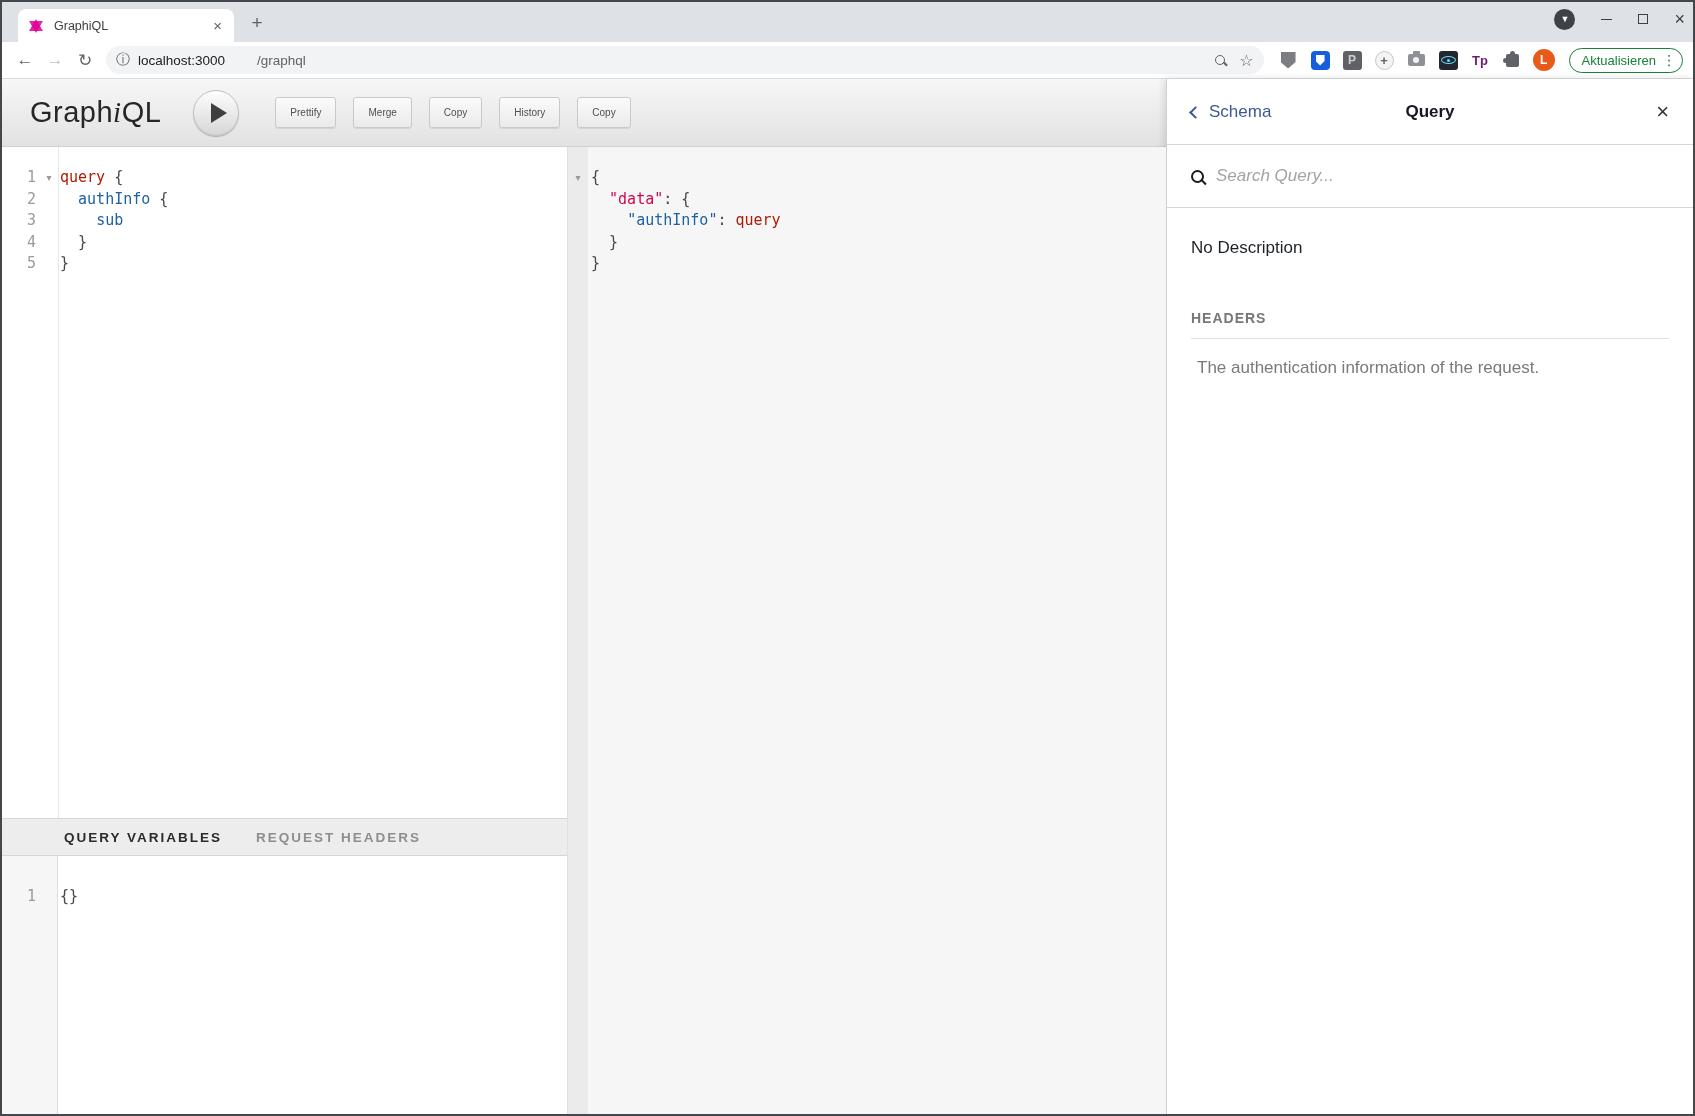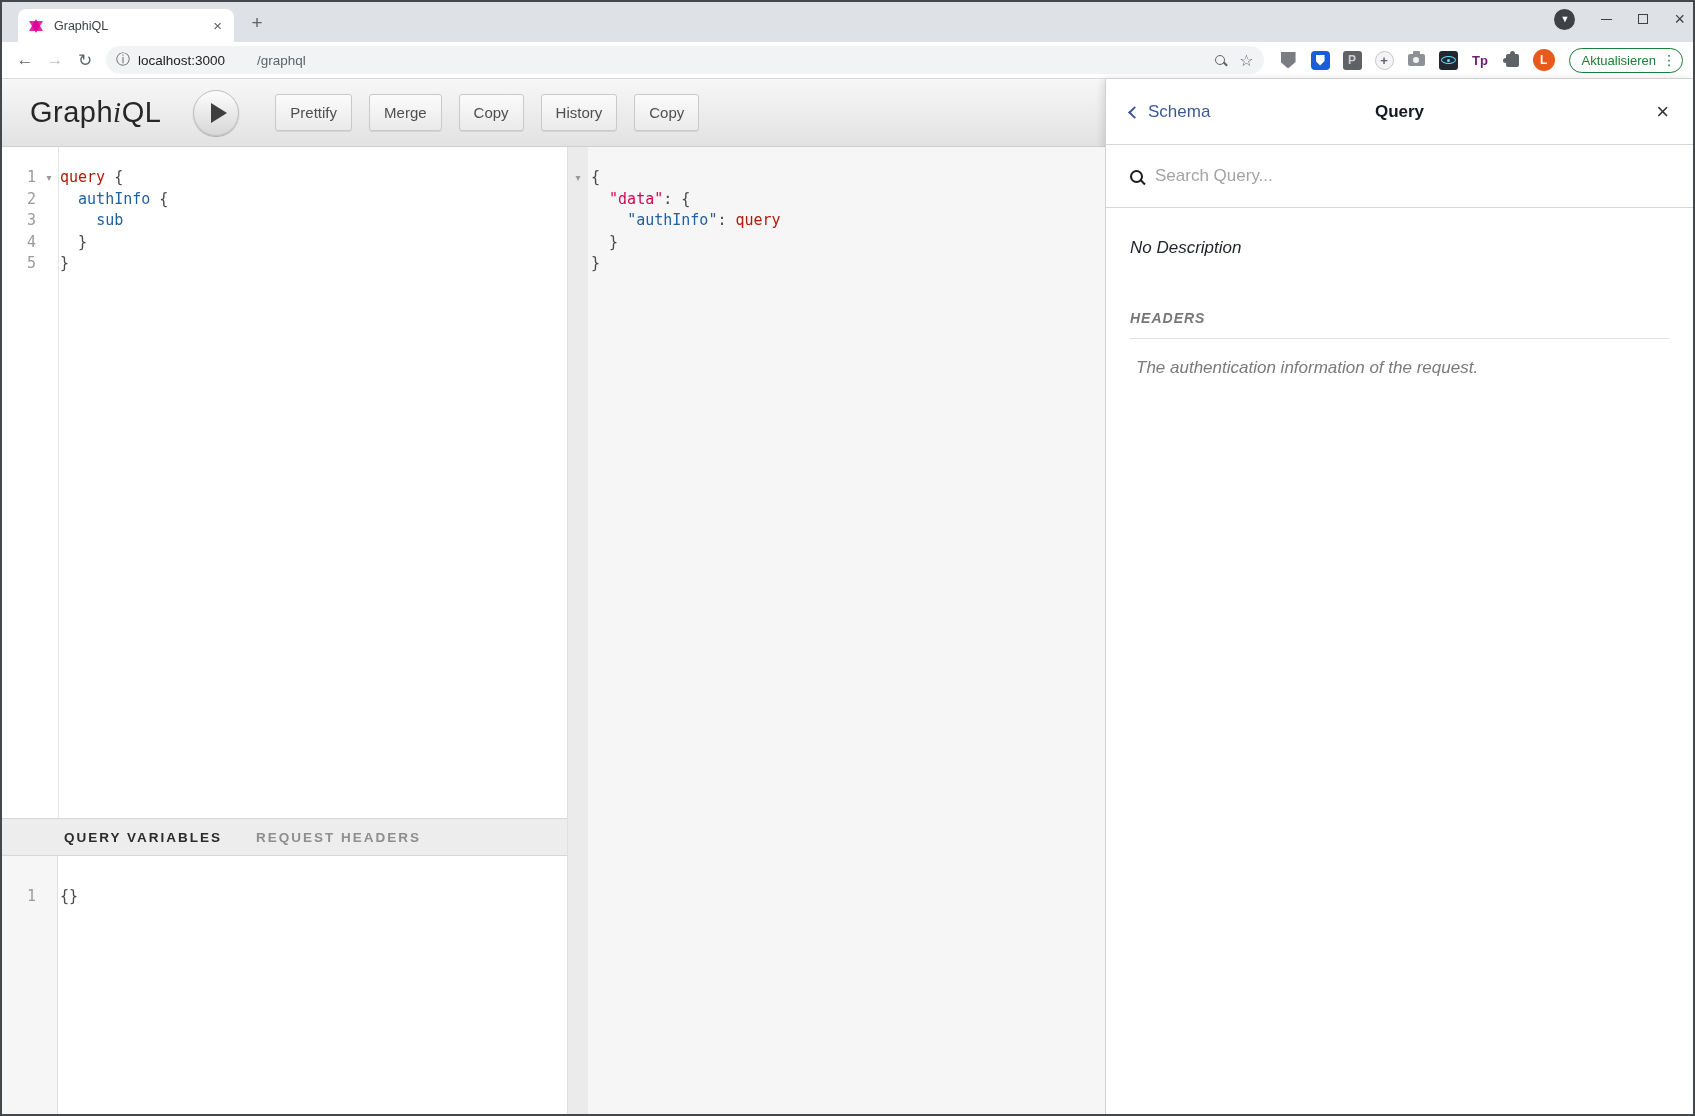--- a/index.html
+++ b/index.html
@@ -82,21 +82,21 @@
   .topbar { height:68px; background:linear-gradient(#f7f7f7,#e2e2e2); border-bottom:1px solid #d0d0d0;
             display:flex; align-items:center; padding:0 14px; flex:0 0 auto; }
   .logo { font-size:29px; color:#262626; margin:0 14px; letter-spacing:.5px; }
   .logo em { font-family:"Liberation Serif", serif; font-style:italic; }
   .execute-btn { width:46px; height:46px; border-radius:50%; background:linear-gradient(#fdfdfd,#d7d7d7);
                  border:1px solid #bfbfbf; box-shadow:0 1px 1px rgba(0,0,0,.25);
                  display:flex; align-items:center; justify-content:center; margin:0 18px; }
   .execute-btn i { width:0; height:0; border-top:10px solid transparent; border-bottom:10px solid transparent;
                    border-left:16px solid #3f3f3f; margin-left:5px; }
   .tb-buttons { display:flex; gap:17px; margin-left:18px; }
-  .tb-btn { font-size:15px; color:#4f4f4f; background:linear-gradient(#fbfbfb,#eaeaea);
+  .tb-btn { font-size:10px; color:#4f4f4f; background:linear-gradient(#fbfbfb,#eaeaea);
             border:1px solid #c9c9c9; border-radius:3px; padding:9px 14px;
             box-shadow:0 1px 0 rgba(0,0,0,.08); }
 
   .editors { flex:1; display:flex; min-height:0; }
   .left-col { width:566px; flex:0 0 auto; display:flex; flex-direction:column; border-right:1px solid #e0e0e0; }
 
   .editor-pane { position:relative; background:#fff; overflow:hidden; }
   .query-pane { flex:1; }
   .gutter-vline { position:absolute; left:56px; top:0; bottom:0; width:1px; background:#e7e7e7; }
   .var-gutter-bg { position:absolute; left:0; top:0; bottom:0; width:56px; background:#f6f6f6; border-right:1px solid #ddd; }
@@ -120,38 +120,38 @@
   .vars-pane { height:258px; flex:0 0 auto; }
   .vars-pane .code-rows { padding-top:30px; }
 
   .result-pane { flex:1; background:#f6f6f6; position:relative; overflow:hidden; }
   .result-foldstrip { position:absolute; left:0; top:0; bottom:0; width:20px; background:#ebebeb; }
   .result-pane .code-rows { padding-top:20px; }
   .result-pane .cm-fold { width:20px; }
   .result-pane .cm-code { padding-left:3px; }
 
   
-  .docpanel { width:588px; flex:0 0 auto; background:#fff; border-left:1px solid #d0d0d0;
+  .docpanel { width:527px; flex:0 0 auto; background:#fff; border-left:1px solid #d0d0d0;
               box-shadow:-2px 0 8px rgba(0,0,0,.12); display:flex; flex-direction:column; }
   .doc-header { height:66px; border-bottom:1px solid #d6d6d6; display:flex; align-items:center;
                 padding:0 24px; position:relative; flex:0 0 auto; }
   .doc-back { display:flex; align-items:center; gap:9px; color:#3B5998; font-size:17px; }
   .chev { width:9px; height:9px; border-left:2.5px solid #3B5998; border-bottom:2.5px solid #3B5998;
           transform:rotate(45deg); margin-top:1px; }
   .doc-title { position:absolute; left:0; right:0; text-align:center; font-size:17px; font-weight:bold; color:#141823; }
   .doc-close { margin-left:auto; font-size:22px; color:#353535; z-index:1; line-height:20px; }
   .doc-search { height:63px; border-bottom:1px solid #d6d6d6; display:flex; align-items:center;
                 padding:0 24px; gap:12px; flex:0 0 auto; }
   .doc-mag { width:13px; height:13px; border:2px solid #1c1c1c; border-radius:50%; position:relative; flex:0 0 auto; }
   .doc-mag::after { content:''; position:absolute; width:7px; height:2px; background:#1c1c1c;
                     transform:rotate(45deg); right:-5px; bottom:-2px; }
   .doc-search input { border:none; outline:none; font-size:17px; color:#333; flex:1;
-                      font-family:"Liberation Sans",sans-serif; background:transparent; }
+                      font-family:"Liberation Sans",sans-serif; background:transparent;font-style:italic; }
   .doc-search input::placeholder { color:#a3a3a3; }
-  .doc-content { padding:0 24px; overflow:hidden;font-style:italic; }
+  .doc-content { padding:0 24px; overflow:hidden; }
   .no-desc { margin-top:30px; font-size:17px; color:#1d2129; }
   .fields-h { margin-top:52px; font-size:14px; font-weight:bold; letter-spacing:1px; color:#777; }
   .doc-hr { margin-top:12px; border:none; border-top:1px solid #e0e0e0; }
   .field-row { margin-top:23px; font-size:17px; color:#141823; }
   .field-name { color:#3B5998; }
   .type-name { color:#CA9800; }
   .field-desc { margin-top:19px; padding-left:6px; font-size:17px; color:#7a7a7a; }
 </style>
 </head>
 <body>

